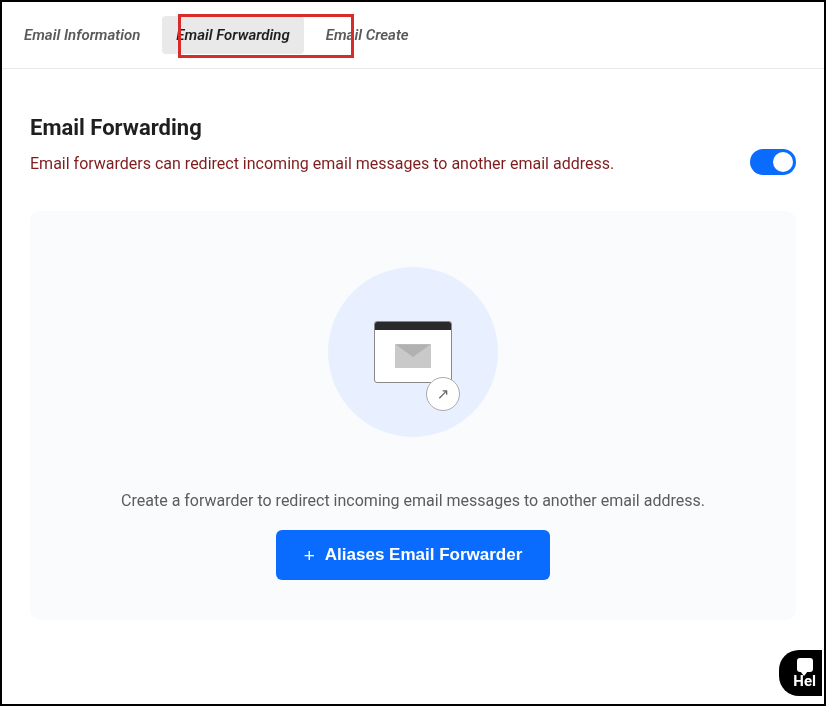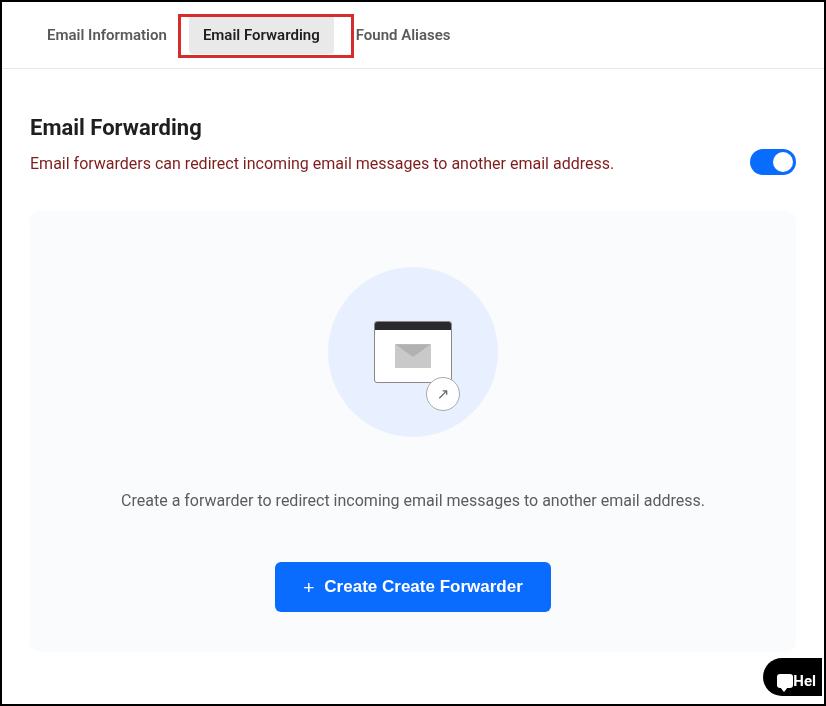--- a/index.html
+++ b/index.html
@@ -8,23 +8,24 @@
       background: #fff;
       width: 826px;
       height: 706px;
       border: 2px solid #000;
       position: relative;
       overflow: hidden;
     }
     .tabs {
       display: flex;
       gap: 8px;
-      padding: 14px 31px;
+      padding: 14px 8px;
       border-bottom: 1px solid #e8e8e8;
       align-items: center;
+      font-style: italic;
     }
     .tab {
       font-size: 15px;
       font-weight: 600;
       color: #5a5a5a;
       padding: 10px 14px;
       cursor: pointer;
       border-radius: 4px;
     }
     .tab-active {
@@ -149,21 +150,21 @@
     }
     .empty-title {
       font-size: 24px;
       font-weight: 700;
       color: #1f1f1f;
       margin-bottom: 20px;
     }
     .empty-desc {
       font-size: 16px;
       color: #5c5c5c;
-      margin-bottom: 52px;
+      margin-bottom: 20px;
       text-align: center;
     }
     .create-btn {
       background: #0a6cff;
       color: #fff;
       border: none;
       border-radius: 6px;
       padding: 15px 28px;
       font-size: 17px;
       font-weight: 600;
@@ -177,26 +178,27 @@
       font-weight: 400;
       line-height: 1;
     }
     .help-widget {
       position: absolute;
       bottom: 8px;
       right: 2px;
       background: #000;
       color: #fff;
       border-radius: 20px 0 0 20px;
-      padding: 14px 6px 6px 14px;
+      padding: 8px 6px 6px 14px;
       display: flex;
       align-items: center;
       font-weight: 700;
       font-size: 15px;
       cursor: pointer;
+      flex-direction: column;
     }
     .chat-icon {
       width: 16px;
       height: 14px;
       background: #fff;
       border-radius: 3px;
       position: relative;
     }
     .chat-icon::after {
       content: '';
@@ -207,21 +209,21 @@
       border-right: 4px solid transparent;
       border-top: 5px solid #fff;
     }
   </style>
 </head>
 <body>
 
 <div class="tabs">
   <div class="tab">Email Information</div>
   <div class="tab tab-active">Email Forwarding</div>
-  <div class="tab">Found Aliases</div>
+  <div class="tab">Email Create</div>
 </div>
 <div class="tab-highlight"></div>
 
 <div class="content">
   <div class="heading-row">
     <div class="heading-col">
       <div class="section-title">Email Forwarding</div>
       <div class="subtext">Email forwarders can redirect incoming email messages to another email address.</div>
     </div>
     <div class="toggle"></div>
@@ -233,21 +235,21 @@
         <div class="window-bar"></div>
         <div class="envelope"></div>
       </div>
       <div class="forward-circle">
         <span class="forward-arrow">↗</span>
       </div>
     </div>
     <div class="empty-desc">Create a forwarder to redirect incoming email messages to another email address.</div>
     <button class="create-btn">
       <span class="plus-icon">+</span>
-      <span>Create Create Forwarder</span>
+      <span>Aliases Email Forwarder</span>
     </button>
   </div>
 </div>
 
 <div class="help-widget">
   <div class="chat-icon"></div>
   <span>Hel</span>
 </div>
 
 </body></html>

